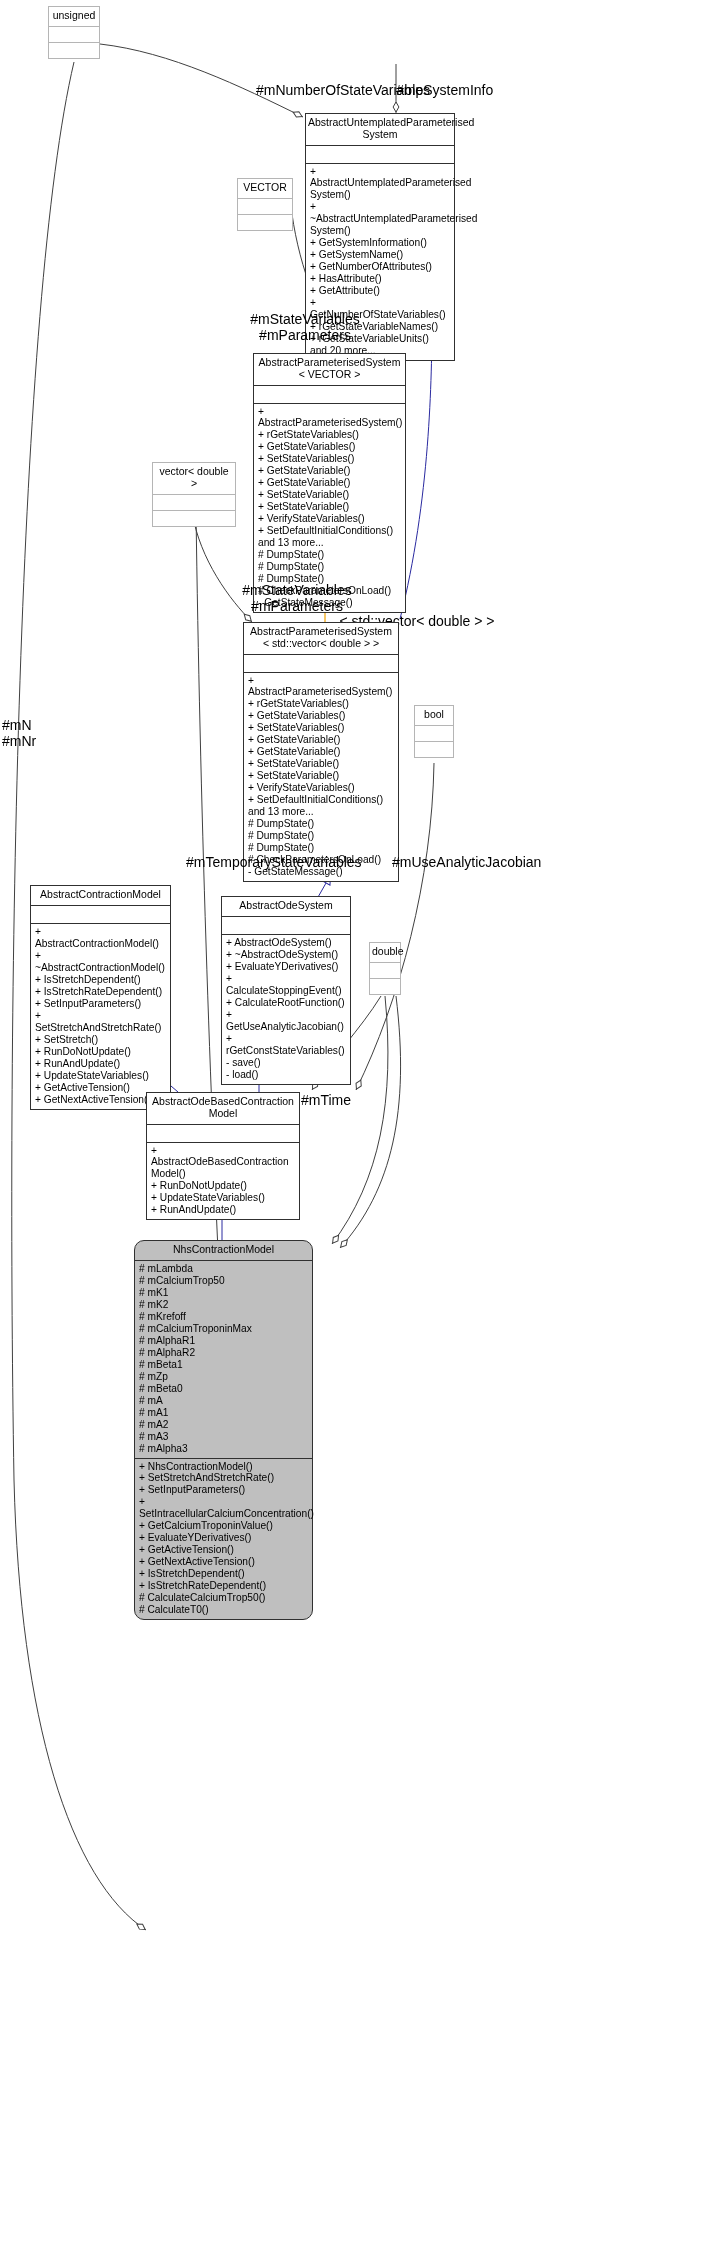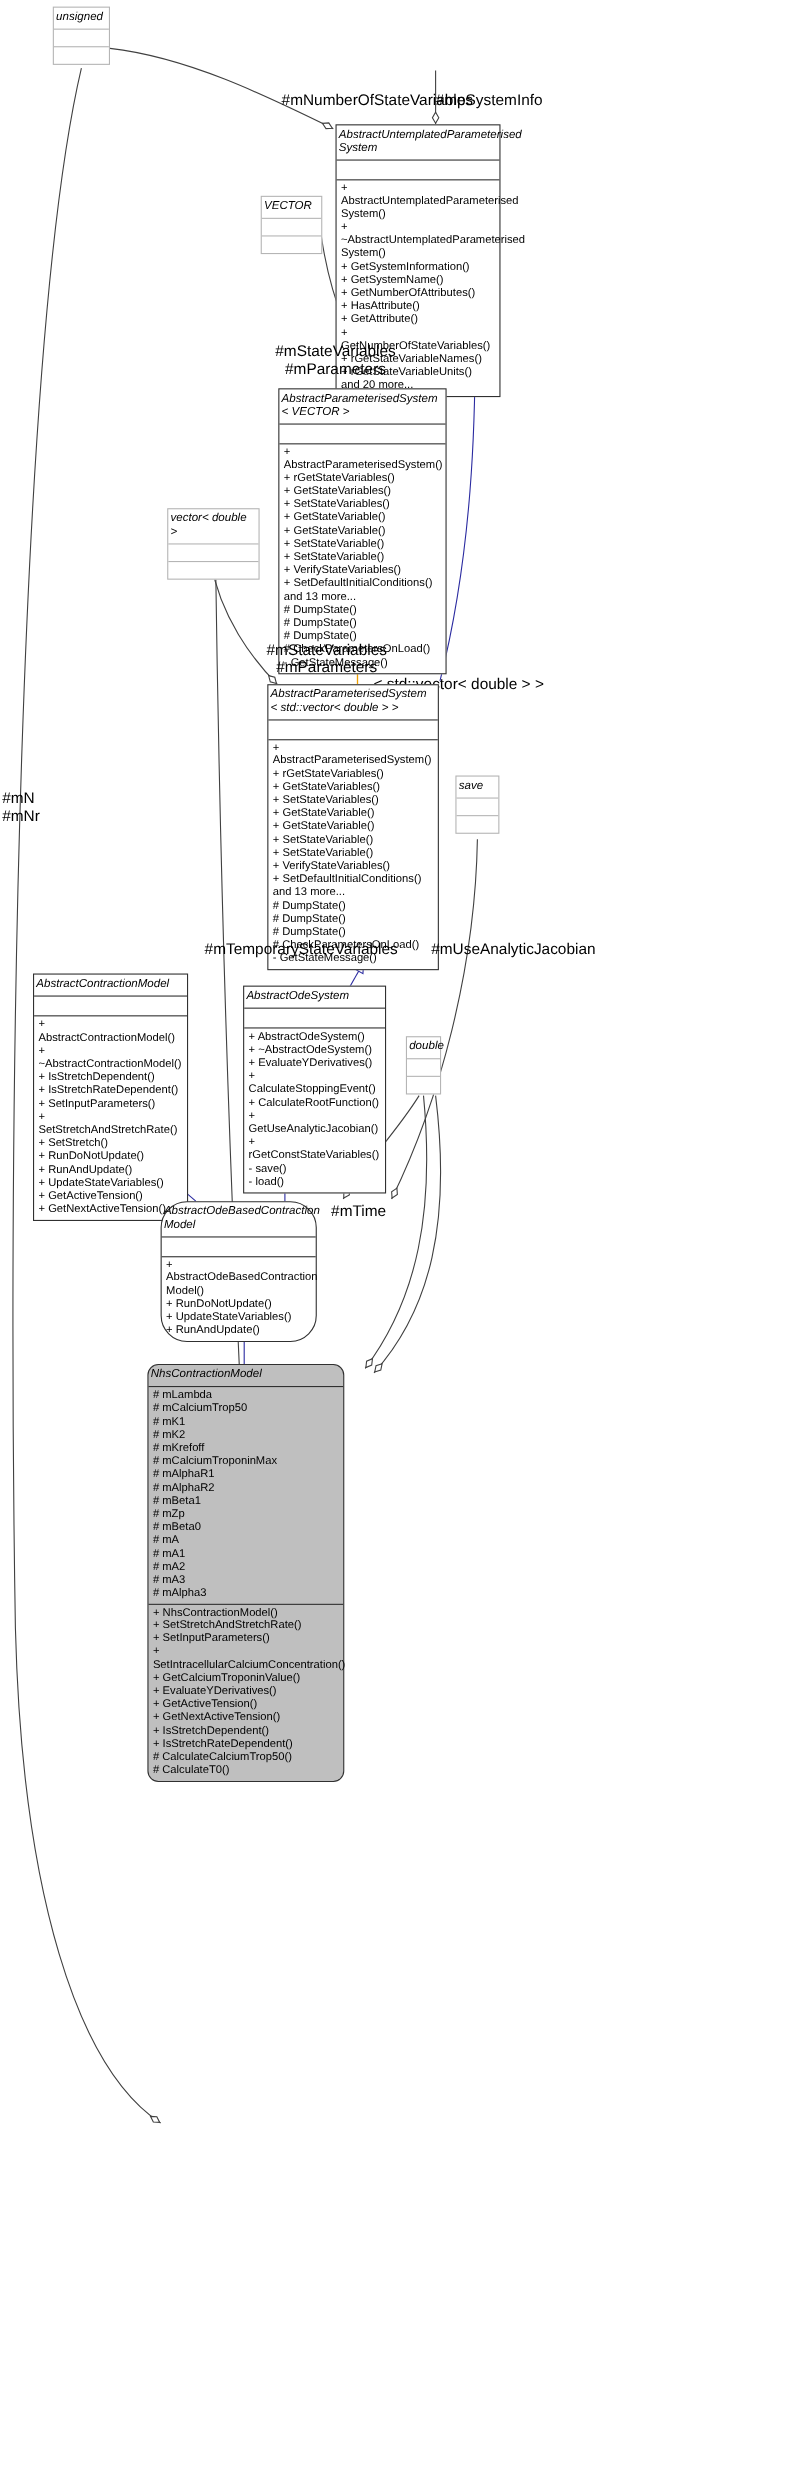--- a/index.html
+++ b/index.html
@@ -33,26 +33,25 @@
     background: #ffffff;
     border: 1px solid #404040;
     font-size: 10.5px;
     line-height: 1.02;
     color: #000000;
   }
   .uml-box.strong { border: 1.6px solid #303030; }
   .uml-box.light { border: 1px solid #b5b5b5; }
   .uml-box.filled { background: #bfbfbf; border-radius: 10px; }
   .uml-title {
-    text-align: left;
+    text-align: center;
     padding: 3px 2px 4px 2px;
     font-size: 10.5px;
     white-space: pre-line;
     line-height: 1.12;
-    font-style: italic;
   }
   .uml-sep {
     border-top: 1px solid #404040;
     height: 0;
   }
   .uml-sep.strong { border-top: 1.6px solid #303030; }
   .uml-sep.light { border-top: 1px solid #b5b5b5; }
   .uml-empty {
     height: 15px;
   }
@@ -232,21 +231,21 @@
       <div>and 13 more...</div>
       <div># DumpState()</div>
       <div># DumpState()</div>
       <div># DumpState()</div>
       <div># CheckParametersOnLoad()</div>
       <div>- GetStateMessage()</div>
     </div>
   </div>
 
   <div class="uml-box light" style="left:414px; top:705px; width:40px;">
-    <div class="uml-title">save</div>
+    <div class="uml-title">bool</div>
     <div class="uml-sep light"></div>
     <div class="uml-empty"></div>
     <div class="uml-sep light"></div>
     <div class="uml-empty"></div>
   </div>
 
   <div class="edge-label left" style="left:2px; top:718px; width:70px;">#mN
 #mNr</div>
 
   <div class="edge-label" style="left:186px; top:855px; width:140px;">#mTemporaryStateVariables</div>
@@ -295,21 +294,21 @@
     <div class="uml-title">double</div>
     <div class="uml-sep light"></div>
     <div class="uml-empty"></div>
     <div class="uml-sep light"></div>
     <div class="uml-empty"></div>
   </div>
 
   <div class="edge-label" style="left:300px; top:1093px; width:52px;">#mTime</div>
 
 
-  <div class="uml-box strong" style="left:146px; top:1092px; width:142px;border-radius:24px;">
+  <div class="uml-box strong" style="left:146px; top:1092px; width:154px;">
     <div class="uml-title">AbstractOdeBasedContraction
 Model</div>
     <div class="uml-sep strong"></div>
     <div class="uml-empty tall"></div>
     <div class="uml-sep strong"></div>
     <div class="uml-section">
       <div>+ AbstractOdeBasedContraction Model()</div>
       <div>+ RunDoNotUpdate()</div>
       <div>+ UpdateStateVariables()</div>
       <div>+ RunAndUpdate()</div>

